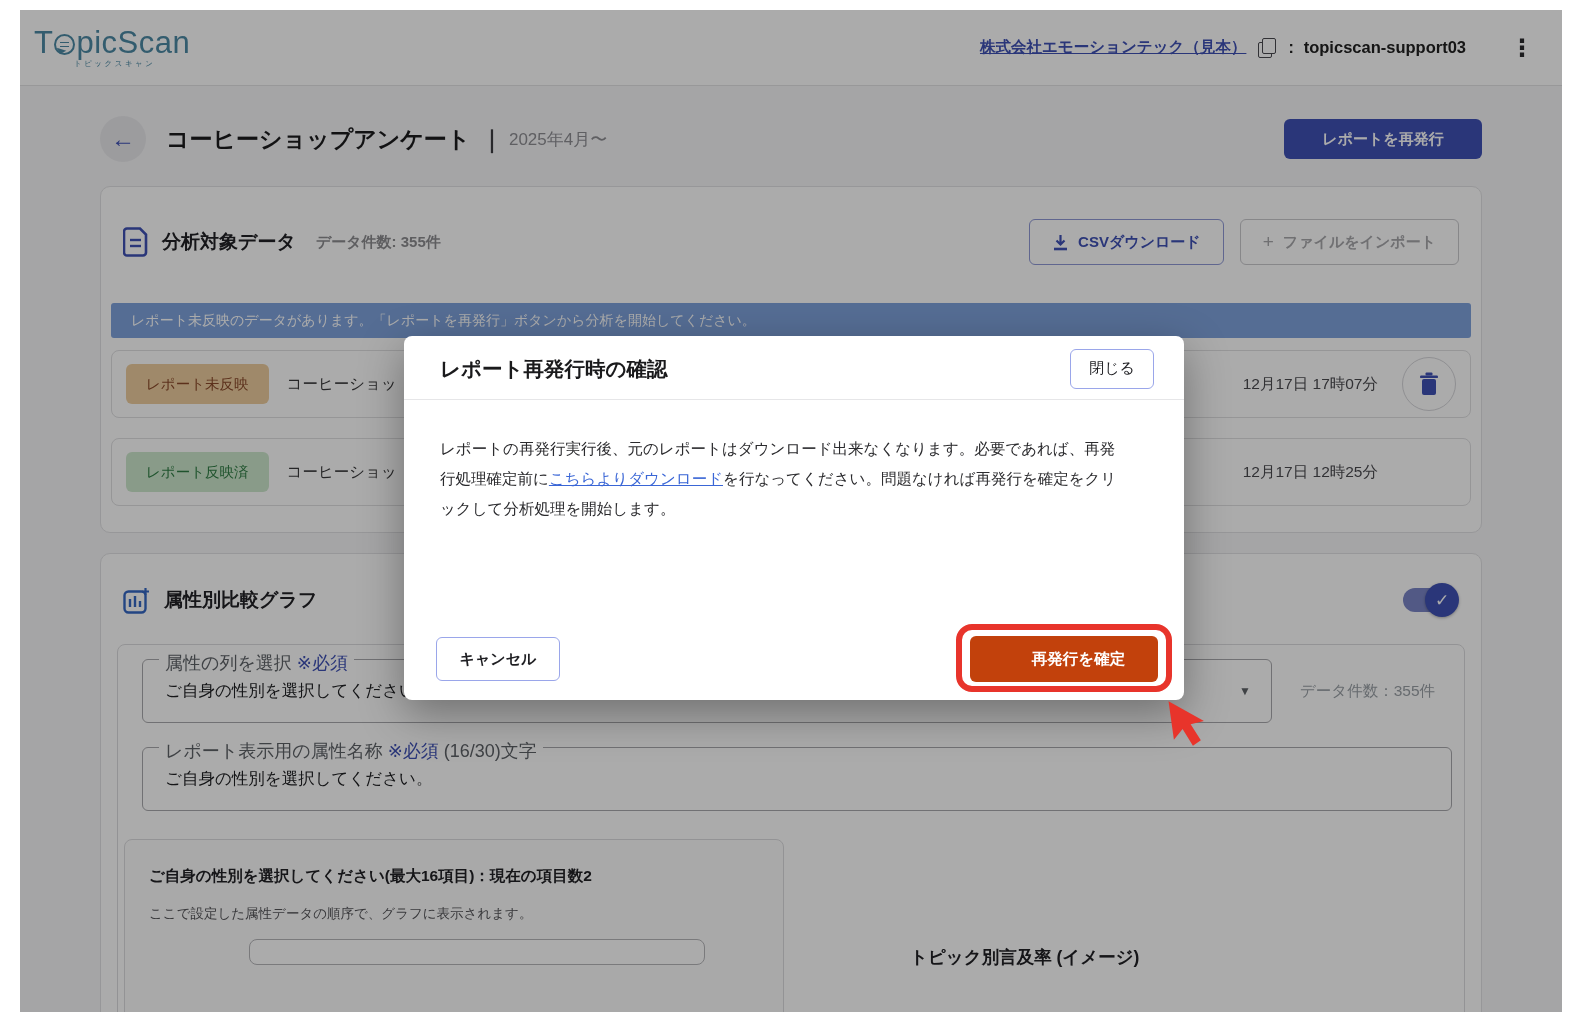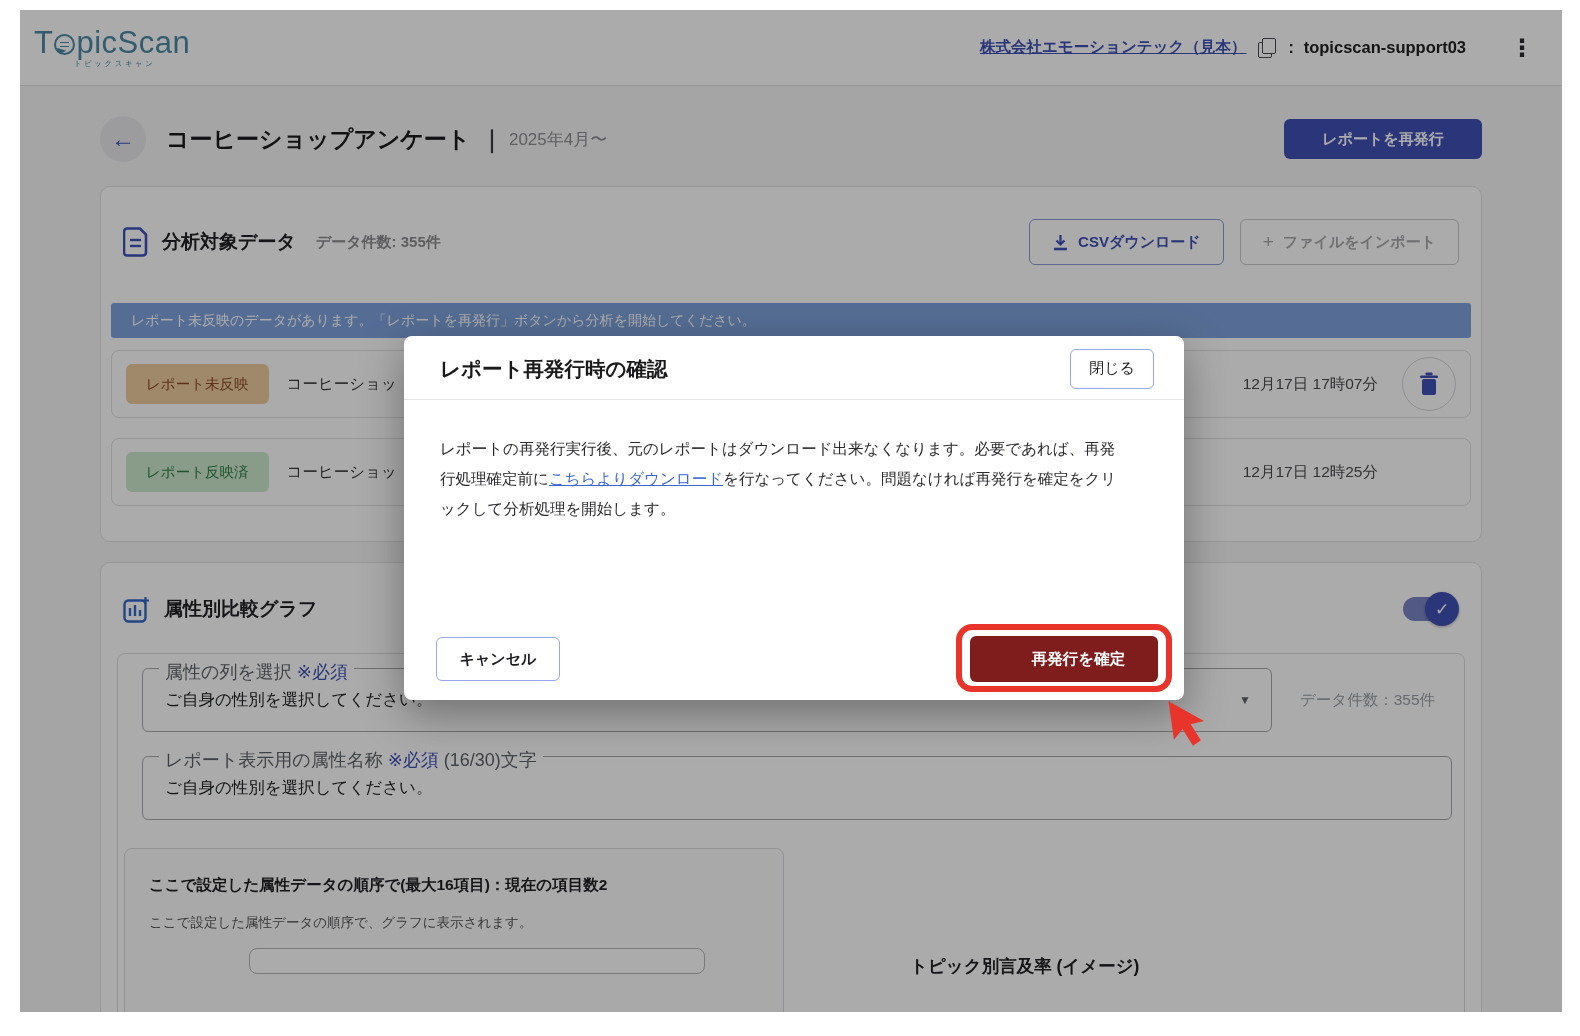--- a/index.html
+++ b/index.html
@@ -59,21 +59,21 @@
     height:46px; border-radius:6px; border:1px solid #8f99d6; background:#fff; color:#3f51b5;
     font-size:15px; font-weight:bold; padding:16px 22px; cursor:pointer; }
   .btn-outline.disabled { border-color:#c9c9cd; color:#a7a7ab; }
   .csv-btn { margin-left:auto; }
   .import-btn { margin-left:16px; }
   .plus-glyph { font-size:19px; font-weight:normal; }
 
   .banner { margin:14px 10px 0; height:35px; background:#7fa3dd; border-radius:3px; color:#fff;
     font-size:14px; display:flex; align-items:center; padding:0 20px; }
 
-  .data-row { margin:12px 10px 13px; height:68px; border:1px solid #e0e0e2; border-radius:8px;
+  .data-row { margin:12px 10px 4px; height:68px; border:1px solid #e0e0e2; border-radius:8px;
     display:flex; align-items:center; padding:0 14px; background:#fff; }
   .data-row + .data-row { margin-top:20px; }
   .badge { height:40px; display:flex; align-items:center; padding:0 20px; border-radius:6px;
     font-size:14.5px; }
   .badge-pending { background:#eecd9e; color:#8a4a2b; }
   .badge-done { background:#cde7cd; color:#2f7d44; }
   .row-name { margin-left:18px; font-size:15.5px; color:#3a3a3c; }
   .row-spacer { flex:1; }
   .row-date { font-size:15.5px; color:#4b4b50; white-space:nowrap; }
   .row-date.no-trash { margin-right:78px; }
@@ -136,21 +136,21 @@
     justify-content:center; cursor:pointer; }
   .modal-body { padding:34px 36px 0; font-size:15.5px; line-height:1.95; color:#2b2b2e;
     width:760px; }
   .modal-link { color:#3a66d6; text-decoration:underline; cursor:pointer; }
   .modal-foot { position:absolute; left:0; right:0; bottom:0; display:flex; align-items:center;
     padding:0 26px 18px 32px; }
   .cancel-btn { width:124px; height:44px; border:1px solid #9aa6ea; border-radius:6px; background:#fff;
     font-size:15px; font-weight:bold; color:#1f1f23; display:flex; align-items:center;
     justify-content:center; cursor:pointer; }
   .confirm-btn { margin-left:auto; width:188px; height:46px; border:none; border-radius:6px;
-    background:#7f1d1d; color:#fff; font-size:15.5px; font-weight:bold; display:flex;
+    background:#c2410c; color:#fff; font-size:15.5px; font-weight:bold; display:flex;
     align-items:center; justify-content:center; cursor:pointer;padding-left:29px; }
   .highlight-ring { position:absolute; left:552px; top:288px; width:216px; height:68px;
     border:6px solid #e8342b; border-radius:16px; z-index:60; pointer-events:none; }
   .cursor-arrow { position:absolute; left:1166px; top:697px; z-index:70; pointer-events:none; }
 </style>
 </head>
 <body>
 
 <div id="stage">
   <div id="viewport">
@@ -268,21 +268,21 @@
             <span class="legend">
               <span>レポート表示用の属性名称</span>
               <span class="req">※必須</span>
               <span>(16/30)文字</span>
             </span>
             <span class="field-value">ご自身の性別を選択してください。</span>
           </div>
 
           <div class="bottom-row">
             <div class="list-box">
-              <div class="list-title">ここで設定した属性データの順序で(最大16項目)：現在の項目数2</div>
+              <div class="list-title">ご自身の性別を選択してください(最大16項目)：現在の項目数2</div>
               <div class="list-note">ここで設定した属性データの順序で、グラフに表示されます。</div>
               <div class="list-partial"></div>
             </div>
           </div>
           <div class="preview-title">トピック別言及率 (イメージ)</div>
         </div>
       </div>
     </div>
 
     <div class="dim"></div>

